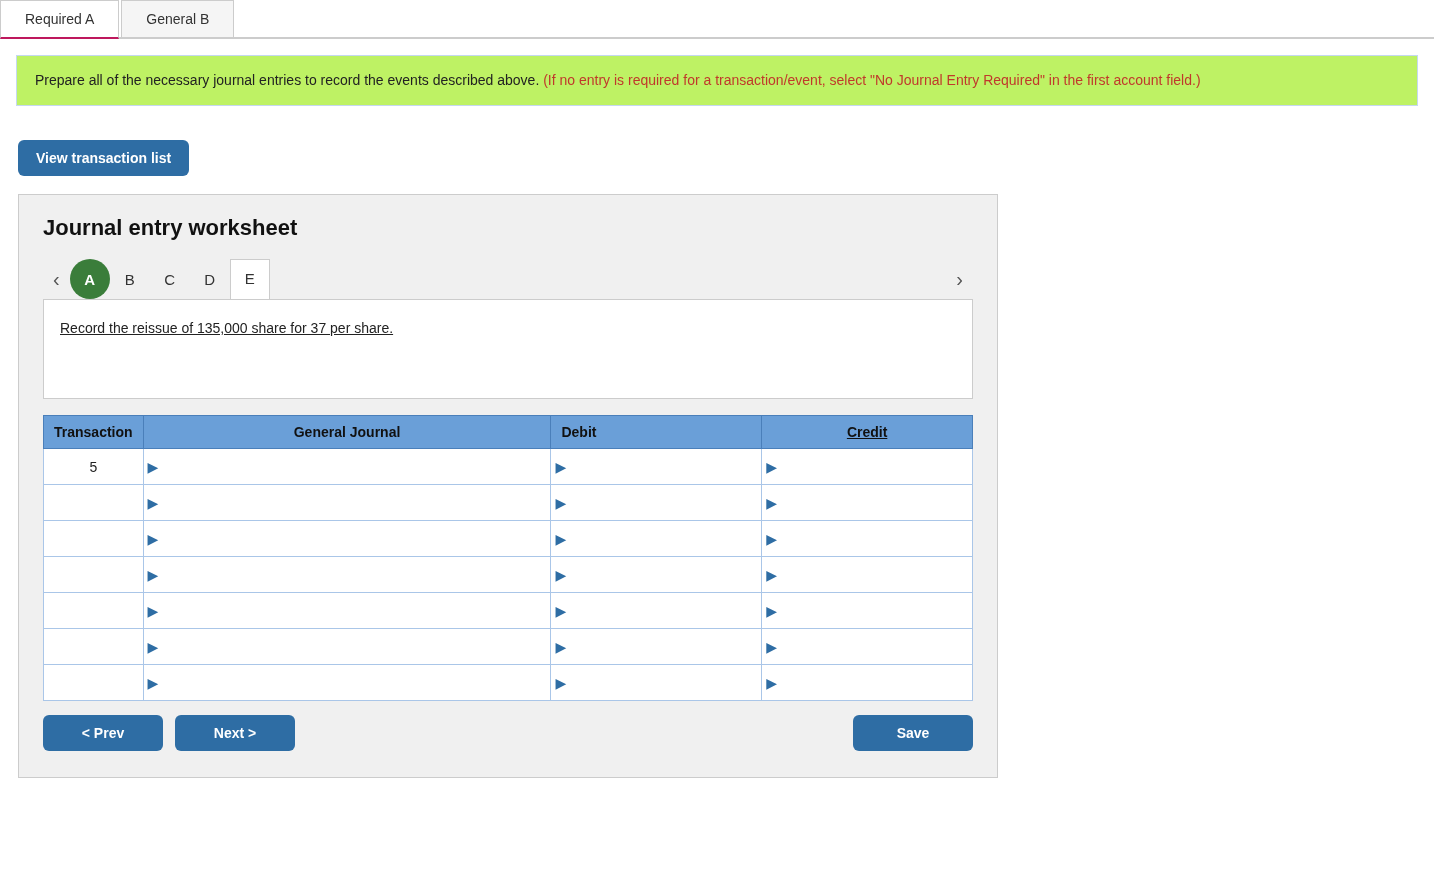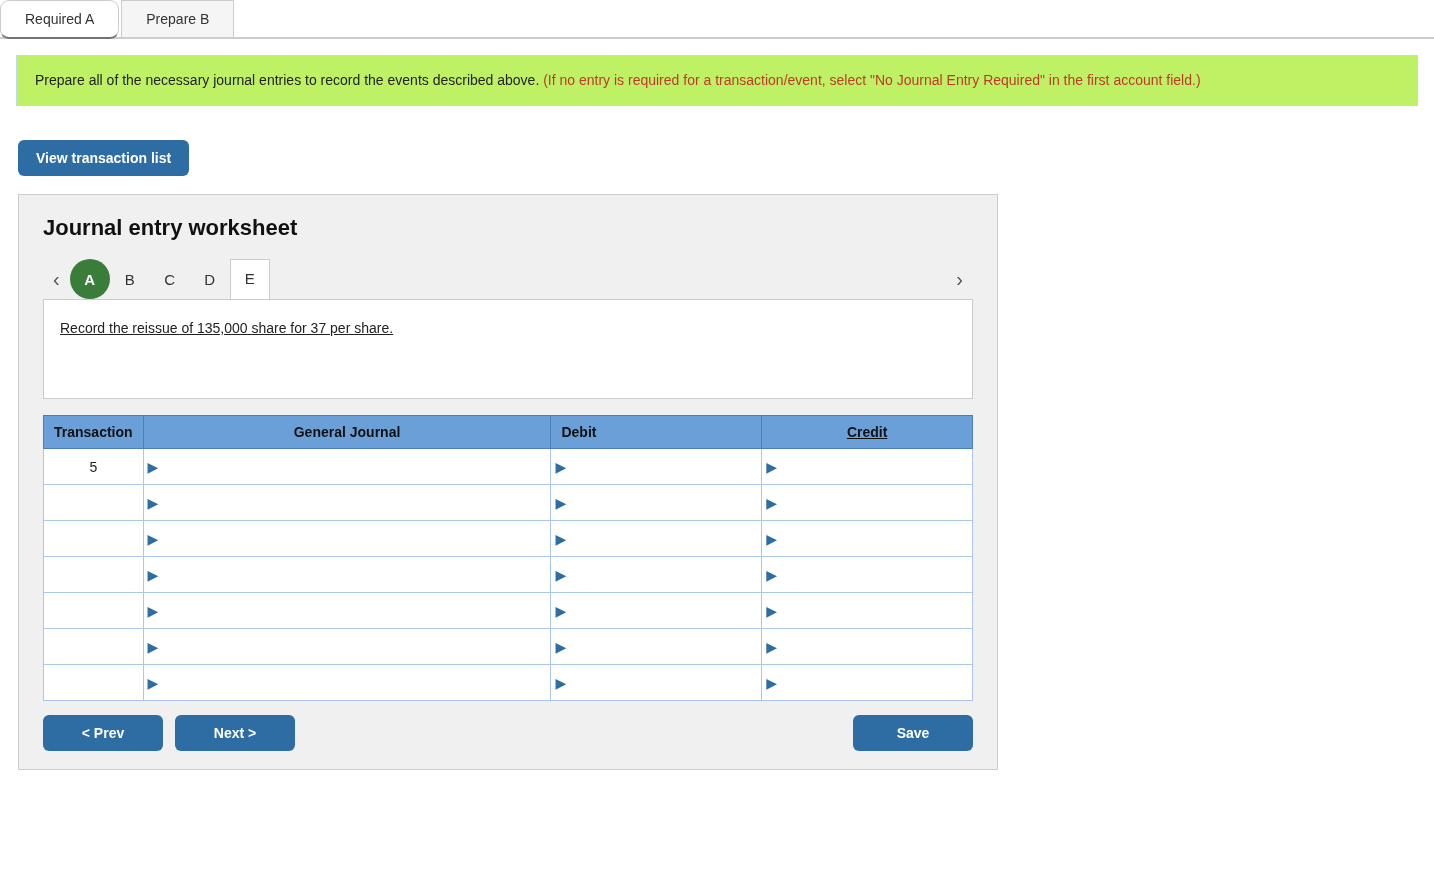--- a/index.html
+++ b/index.html
@@ -21,24 +21,23 @@
       cursor: pointer;
       border: 1px solid #ccc;
       border-bottom: none;
       background: #f5f5f5;
       font-size: 14px;
       color: #333;
       margin-right: 2px;
     }
     .tab.active {
       background: #fff;
-      border-bottom: 2px solid #737373;
+      border-bottom: 2px solid #be185d;
       margin-bottom: -2px;
       z-index: 1;
-      border-radius: 9px;
     }
 
     
     .instruction-banner {
       background: #bef264;
       border: 1px solid #c5d8f0;
       padding: 14px 18px;
       margin: 16px;
       line-height: 1.5;
       font-size: 14px;
@@ -60,21 +59,21 @@
       font-weight: bold;
       margin: 18px 0 18px 18px;
       border-radius: 6px;
     }
 
     
     .worksheet-container {
       margin: 0 24px 18px 18px;
       background: #f0f0f0;
       border: 1px solid #ccc;
-      padding: 20px 24px 0 24px;
+      padding: 20px 24px 8px 24px;
       max-width: 980px;
     }
 
     .worksheet-title {
       font-size: 22px;
       font-weight: bold;
       margin-bottom: 18px;
       color: #111;
     }
 
@@ -227,21 +226,21 @@
     }
   </style>
 </head>
 <body>
 
 
 
 
 <div class="tabs">
   <div class="tab active">Required A</div>
-  <div class="tab">Prepare B</div>
+  <div class="tab">General B</div>
 </div>
 
 
 <div class="instruction-banner">
   <span>Prepare all of the necessary journal entries to record the events described above.</span><span class="red-text"> (If no entry is required for a transaction/event, select "No Journal Entry Required" in the first account field.)</span>
 </div>
 
 
 <button class="btn-view-transaction">View transaction list</button>
 

